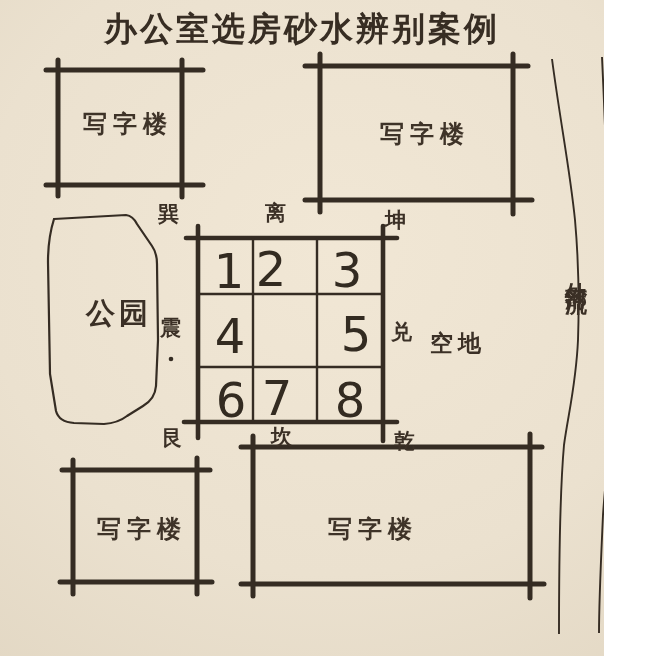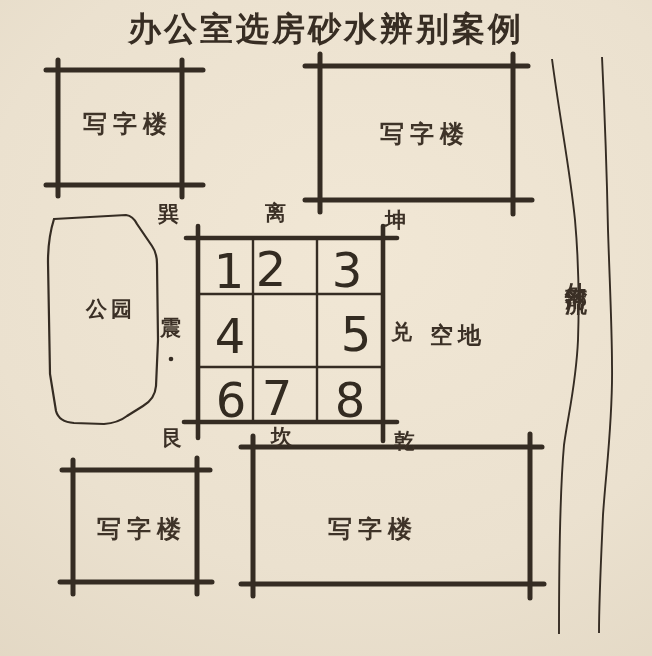--- a/index.html
+++ b/index.html
@@ -1,18 +1,18 @@
 <!DOCTYPE html>
 <html><head>
 <meta charset="utf-8">
 <style>
   html,body{margin:0;padding:0;}
   #canvas{
     position:relative;
-    width:652px;height:656px;
+    width:604px;height:656px;
     overflow:hidden;
     background:
       radial-gradient(130% 110% at 55% 38%, #f1e7d5 0%, #ebe1cf 45%, #e2d7c3 75%, #d2c7b2 100%);
     font-family:"DejaVu Sans","Liberation Sans",sans-serif;
   }
   svg.layer{position:absolute;left:0;top:0;}
   .lbl{
     position:absolute;
     color:#3b3026;
     white-space:nowrap;
@@ -38,21 +38,21 @@
     color:#3b3026;
   }
   .num{
     position:absolute;
     width:44px;
     text-align:center;
     font-size:48px;
     color:#332b21;
   }
   .park-label{
-    font-size:21px;
+    font-size:29px;
     font-weight:600;
     letter-spacing:4px;
   }
   .vacant-label{
     font-size:23px;
     font-weight:600;
     letter-spacing:5px;
   }
   .river-label{
     writing-mode:vertical-rl;
@@ -128,21 +128,21 @@
   </svg>
 
   <div class="lbl title">办公室选房砂水辨别案例</div>
 
   <div class="lbl bldg-label" style="left:83px;top:112px;">写字楼</div>
   <div class="lbl bldg-label" style="left:380px;top:122px;">写字楼</div>
   <div class="lbl bldg-label" style="left:97px;top:517px;">写字楼</div>
   <div class="lbl bldg-label" style="left:328px;top:517px;">写字楼</div>
 
   <div class="lbl park-label" style="left:86px;top:299px;">公园</div>
-  <div class="lbl vacant-label" style="left:430px;top:324px;font-family:Liberation Serif, serif;">空地</div>
+  <div class="lbl vacant-label" style="left:430px;top:332px;font-family:Liberation Serif, serif;">空地</div>
   <div class="lbl river-label" style="left:565px;top:264px;">外部河流</div>
 
   <div class="lbl compass" style="left:158px;top:204px;">巽</div>
   <div class="lbl compass" style="left:265px;top:203px;">离</div>
   <div class="lbl compass" style="left:385px;top:210px;">坤</div>
   <div class="lbl compass" style="left:160px;top:318px;">震</div>
   <div class="lbl compass" style="left:391px;top:322px;">兑</div>
   <div class="lbl compass" style="left:162px;top:428px;">艮</div>
   <div class="lbl compass" style="left:271px;top:427px;">坎</div>
   <div class="lbl compass" style="left:394px;top:431px;">乾</div>

